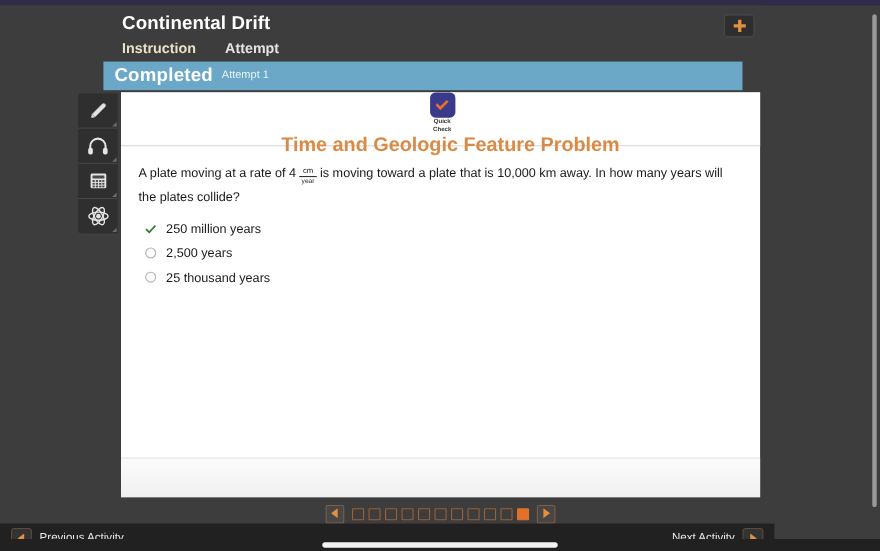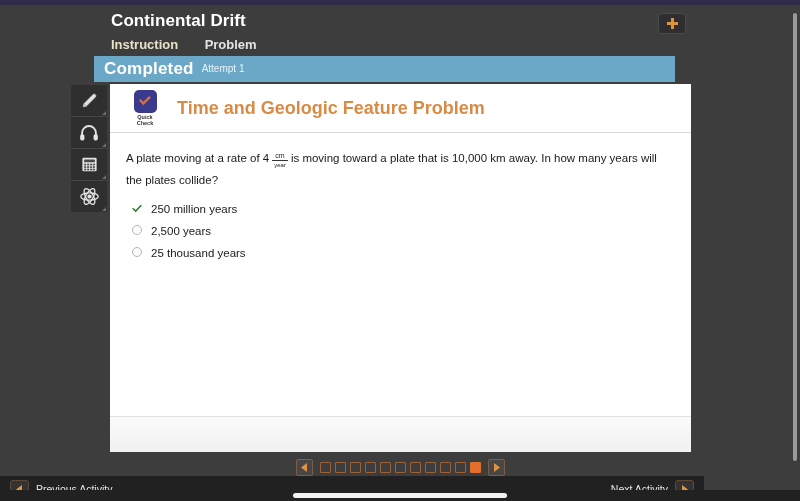--- a/index.html
+++ b/index.html
@@ -112,20 +112,21 @@
     width: 581px; height: 368px;
     background: #ffffff;
     box-sizing: border-box;
   }
   .card-head {
     height: 48px;
     border-bottom: 1px solid #d9d9d9;
     display: flex; align-items: center;
     padding-left: 18px;
     background: #ffffff;
+    flex-direction: column;
   }
   .qc-badge {
     width: 34px;
     display: flex; flex-direction: column; align-items: center;
     margin-right: 15px;
   }
   .qc-square {
     width: 23px; height: 23px;
     background: #3a3a8c;
     border-radius: 5px;
@@ -285,21 +286,21 @@
 <body>
 
 <div class="top-strip"></div>
 
 <div class="app">
 
   <div class="hdr-title">Continental Drift</div>
 
   <div class="hdr-tabs">
     <span class="hdr-tab active">Instruction</span>
-    <span class="hdr-tab done">Problem</span>
+    <span class="hdr-tab done">Attempt</span>
   </div>
 
   <div class="plus-btn">
     <span>
       <svg width="13" height="13" viewBox="0 0 13 13">
         <path d="M5 1 H8 V5 H12 V8 H8 V12 H5 V8 H1 V5 H5 Z" fill="#e2923f"></path>
       </svg>
     </span>
   </div>
 

